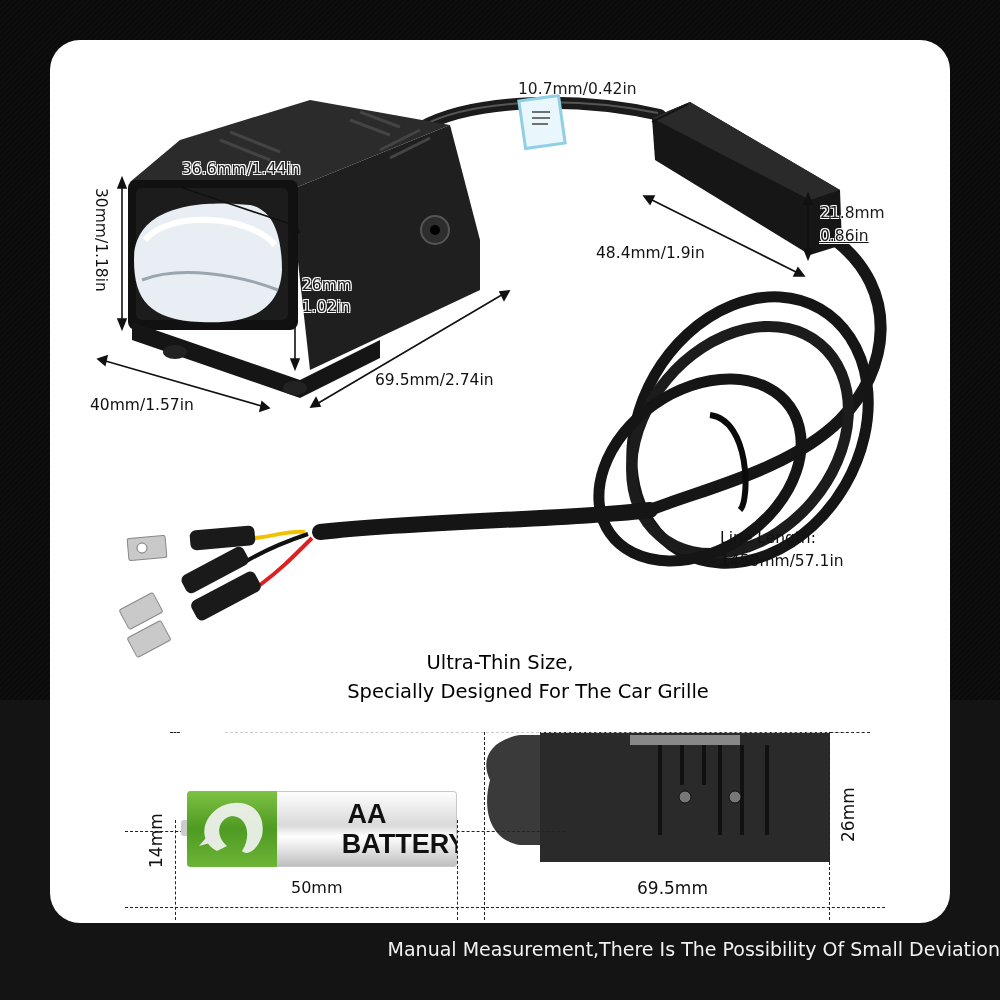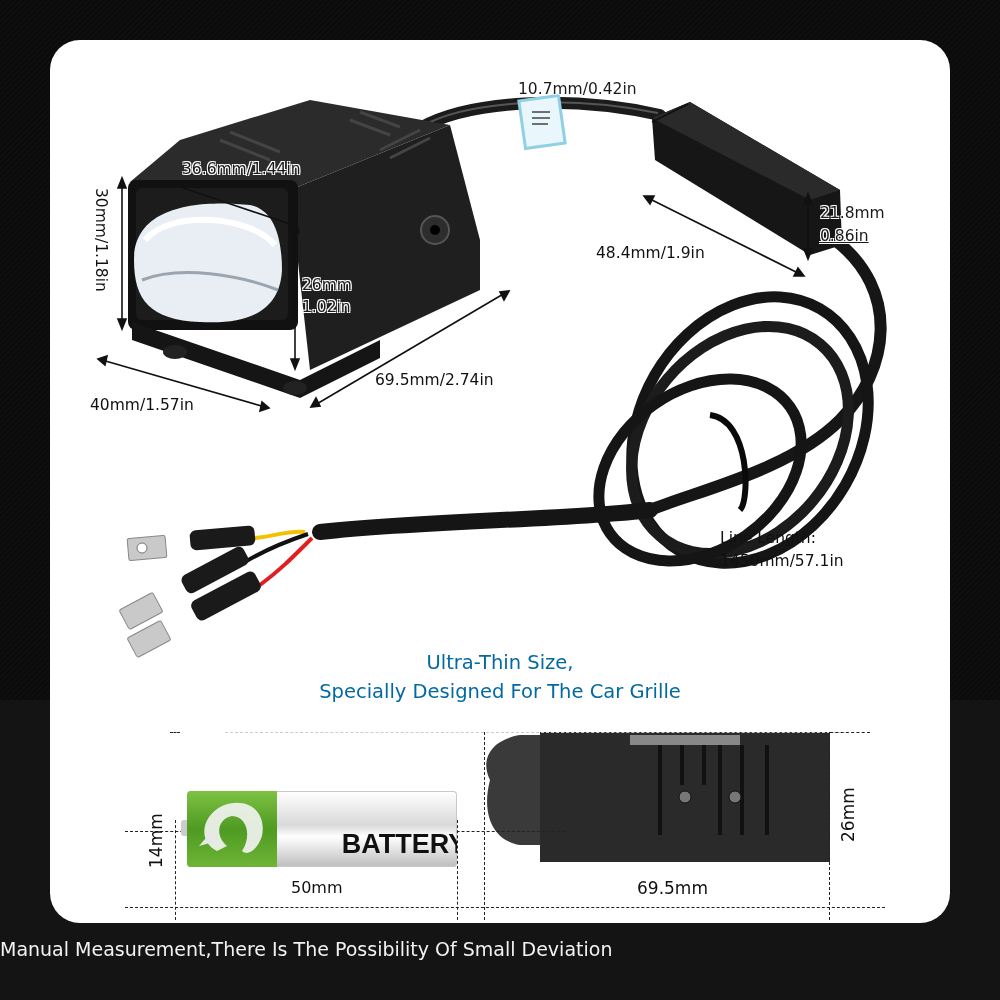--- a/index.html
+++ b/index.html
@@ -16,25 +16,25 @@
   .card {
     position:absolute; left:50px; top:40px; width:900px; height:883px;
     background:#fff; border-radius:30px; overflow:hidden;
   }
   .abs { position:absolute; }
   .lbl { position:absolute; color:#111; font-size:15.5px; white-space:nowrap; font-family:"DejaVu Sans", sans-serif; }
   .lbl.outlined { color:#1a1a1a; text-shadow: -1px -1px 0 #fff, 1px -1px 0 #fff, -1px 1px 0 #fff, 1px 1px 0 #fff; }
   .vert { transform-origin:left top; transform: rotate(90deg); }
   .vert-up { transform-origin:left top; transform: rotate(-90deg); }
   .headline {
-    position:absolute; left:0; width:900px; text-align:center; color:#0369a1;
+    position:absolute; left:0; width:900px; text-align:center; color:#000000;
     font-size:19.5px; line-height:30px; font-family:"DejaVu Sans", sans-serif;
   }
   .footer {
-    position:absolute; left:0; top:938px; width:1000px; text-align:left;
+    position:absolute; left:0; top:938px; width:1000px; text-align:right;
     color:#f2f2f2; font-size:19px; font-family:"DejaVu Sans", sans-serif;
   }
   .dash-h { position:absolute; height:0; border-top:1px dashed #222; }
   .dash-v { position:absolute; width:0; border-left:1px dashed #222; }
   .battery {
     position:absolute; left:137px; top:751px; width:270px; height:76px;
     border-radius:4px; overflow:hidden;
     background: linear-gradient(180deg, #ffffff 0%, #d9d9d9 45%, #ffffff 60%, #bdbdbd 100%);
     box-shadow: 0 0 0 1px #c8c8c8 inset;
   }
@@ -162,40 +162,41 @@
   <div class="lbl" style="left:325px;top:331px;">69.5mm/2.74in</div>
   <div class="lbl" style="left:40px;top:356px;">40mm/1.57in</div>
   <div class="lbl outlined" style="left:468px;top:40px;">10.7mm/0.42in</div>
   <div class="lbl" style="left:546px;top:204px;text-align:center;">48.4mm/1.9in</div>
   <div class="lbl outlined" style="left:770px;top:164px;">21.8mm</div>
   <div class="lbl outlined" style="left:770px;top:187px;text-decoration:underline;">0.86in</div>
   <div class="lbl" style="left:670px;top:489px;">Line Length:</div>
   <div class="lbl" style="left:670px;top:512px;">1450mm/57.1in</div>
 
   <div class="headline" style="top:608px;">Ultra-Thin Size,</div>
-  <div class="headline" style="top:637px;">Specially Designed For The Car Grille</div>
+  <div class="headline" style="top:637px;padding-left:28px;">Specially Designed For The Car Grille</div>
 
   <div class="dash-h" style="left:120px;top:692px;width:10px;"></div>
   <div class="dash-h" style="left:175px;top:692px;width:620px;border-top-color:#ccc;"></div>
   <div class="dash-h" style="left:75px;top:791px;width:440px;"></div>
   <div class="dash-h" style="left:75px;top:867px;width:760px;"></div>
   <div class="dash-h" style="left:780px;top:692px;width:40px;"></div>
   <div class="dash-v" style="left:125px;top:780px;height:100px;"></div>
   <div class="dash-v" style="left:407px;top:780px;height:100px;"></div>
   <div class="dash-v" style="left:434px;top:692px;height:188px;"></div>
   <div class="dash-v" style="left:779px;top:692px;height:188px;"></div>
 
   <div class="nub"></div>
   <div class="battery">
     <div class="green">
       <svg width="90" height="76" viewBox="0 0 90 76">
         <path d="M30 60 C 10 50, 15 25, 35 15 C 60 5, 80 20, 75 45 C 70 60, 60 65, 55 60 C 65 45, 60 25, 45 25 C 30 28, 28 45, 40 55 Z" fill="#f4f4f4" opacity="0.9"></path>
         <path d="M15 20 L 25 40 L 12 55 L 30 50 Z" fill="#e8e8e8"></path>
       </svg>
     </div>
+    <div class="txt" style="top:8px;">AA</div>
     <div class="txt" style="top:38px;padding-left:37px;">BATTERY</div>
   </div>
 
   <div class="lbl vert-up" style="left:96px;top:828px;font-size:17px;">14mm</div>
   <div class="lbl" style="left:241px;top:838px;font-size:16px;">50mm</div>
   <div class="lbl vert-up" style="left:788px;top:802px;font-size:17px;">26mm</div>
   <div class="lbl" style="left:587px;top:838px;font-size:17px;text-align:right;">69.5mm</div>
 </div>
 
 <div class="footer">Manual Measurement,There Is The Possibility Of Small Deviation</div>

